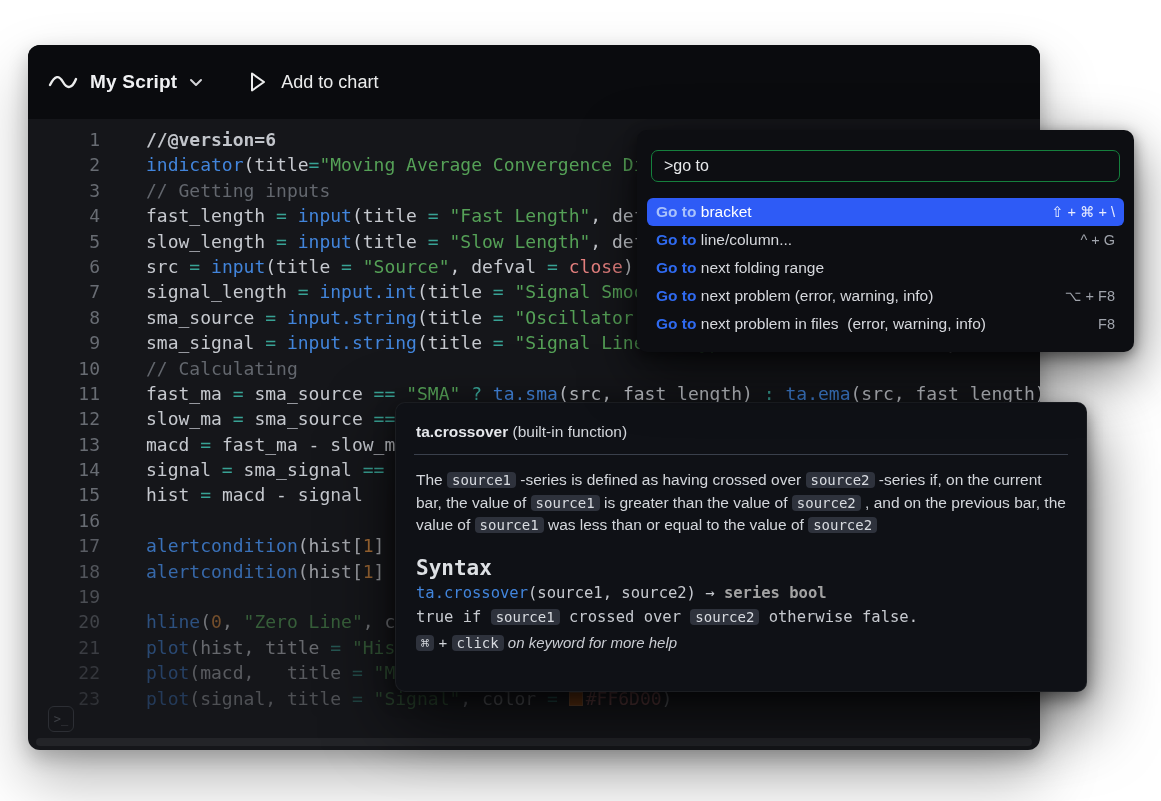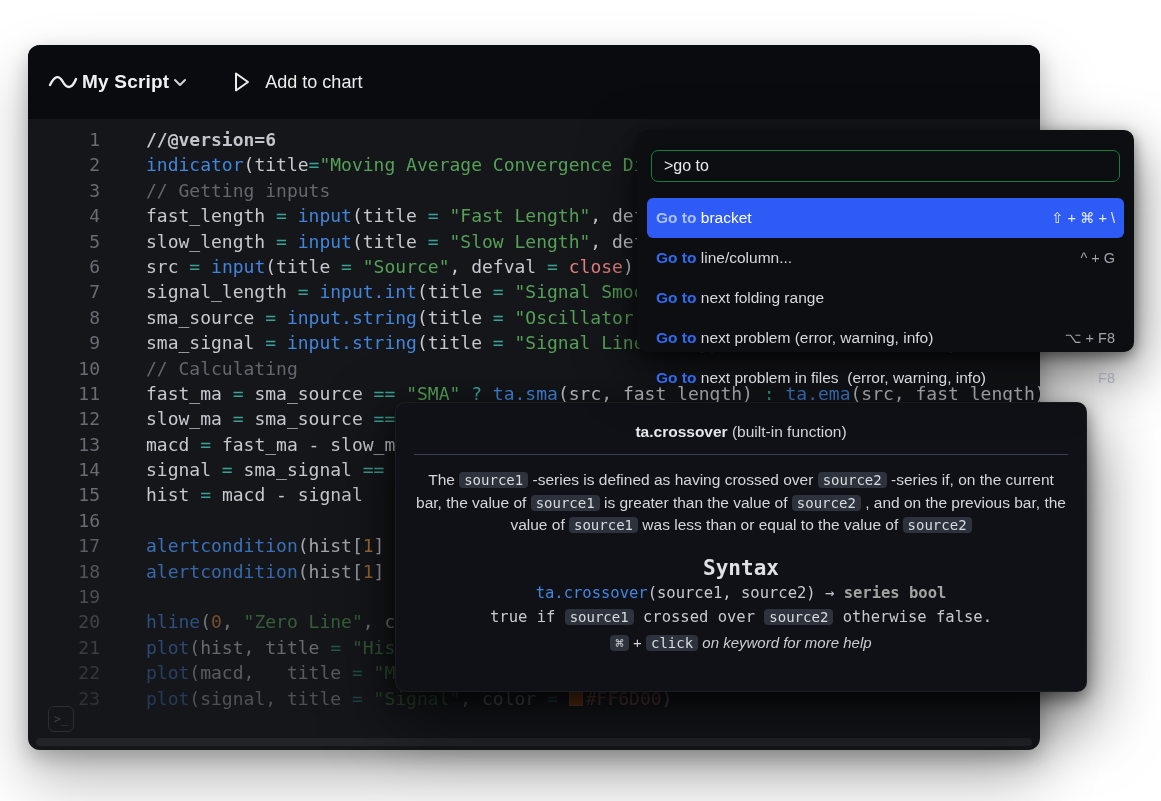--- a/index.html
+++ b/index.html
@@ -5,21 +5,21 @@
   * { margin:0; padding:0; box-sizing:border-box; }
   html,body { width:1161px; height:801px; background:#ffffff; overflow:hidden; position:relative;
               font-family:"Liberation Sans", sans-serif; }
 
   
   .window { position:absolute; left:28px; top:45px; width:1012px; height:705px;
             background:#15161a; border-radius:12px;
             box-shadow:0 30px 60px rgba(0,0,0,.28), 0 8px 20px rgba(0,0,0,.22); }
   .header { position:absolute; left:0; top:0; right:0; height:74px; background:#0a0b0e;
             border-radius:12px 12px 0 0; display:flex; align-items:center; padding:0 20px; }
-  .script-btn { display:flex; align-items:center; gap:4px; cursor:pointer; }
+  .script-btn { display:flex; align-items:center; gap:12px; cursor:pointer; }
   .script-title { color:#f0f1f3; font-size:19px; font-weight:bold; letter-spacing:.2px; }
   .hdr-icon { display:inline-flex; align-items:center; }
   .add-chart-btn { display:flex; align-items:center; gap:14px; margin-left:46px; cursor:pointer; }
   .add-chart-label { color:#eceded; font-size:18px; }
 
   
   .editor { position:absolute; left:0; top:74px; right:0; bottom:30px; padding-top:8px;
             font-family:"DejaVu Sans Mono","Liberation Mono",monospace; font-size:18px; overflow:hidden; }
   .code-row { display:flex; height:25.4px; line-height:25.4px; white-space:pre; }
   .ln { width:72px; text-align:right; color:#686c73; flex:0 0 72px; }
@@ -44,35 +44,35 @@
              border-radius:4px; cursor:pointer; }
 
   
   .palette { position:absolute; left:637px; top:130px; width:497px; height:222px; background:#0d0e12;
              border-radius:10px; box-shadow:0 20px 55px rgba(0,0,0,.6), 0 4px 14px rgba(0,0,0,.45);
              z-index:30; }
   .palette-input { position:absolute; left:14px; right:14px; top:20px; height:32px; background:transparent;
                    border:1px solid #15803d; border-radius:7px; color:#e6e8ea; font-size:16px;
                    padding:0 12px; outline:none; font-family:"Liberation Sans",sans-serif; }
   .palette-items { position:absolute; left:0; right:0; top:68px; }
-  .palette-item { height:40px; margin:0 10px; padding:0 9px; border-radius:6px; display:flex;
+  .palette-item { height:28px; margin:0 10px; padding:0 9px; border-radius:6px; display:flex;
                   align-items:center; font-size:15.5px; cursor:pointer; }
   .palette-item.selected { background:#2e5bf6; }
   .pi-prefix { font-weight:bold; color:#2f6af0; white-space:pre; }
   .palette-item.selected .pi-prefix { color:#a9c2fb; }
   .pi-rest { color:#d6d8dd; white-space:pre; }
   .palette-item.selected .pi-rest { color:#ffffff; }
   .pi-shortcut { margin-left:auto; color:#9fa3ab; font-size:14.5px; white-space:pre; }
   .palette-item.selected .pi-shortcut { color:#e7ecff; }
 
   
   .tooltip { position:absolute; left:395px; top:402px; width:692px; height:290px; background:#0f1116;
              border-radius:10px; border:1px solid rgba(255,255,255,.05);
              box-shadow:0 26px 70px rgba(0,0,0,.65), 0 6px 18px rgba(0,0,0,.5);
-             z-index:20; padding:14px 20px 16px 20px; color:#d3d6db;text-align:center; }
+             z-index:20; padding:14px 20px 16px 20px; color:#d3d6db; }
   .tt-title { font-size:15.5px; margin-top:6px; }
   .tt-title b { color:#e4e6ea; }
   .tt-divider { height:1px; background:#3a404c; margin:13px -2px 14px -2px; }
   .tt-desc { font-size:15.5px; line-height:21.5px; max-width:650px; }
   .chip { background:#2e323c; color:#d9dce1; border-radius:4px; padding:0px 5px;
           font-family:"DejaVu Sans Mono","Liberation Mono",monospace; font-size:14px; }
   .tt-section { font-family:"DejaVu Sans Mono","Liberation Mono",monospace; font-weight:bold;
                 font-size:21px; margin-top:19px; color:#dde0e4; }
   .tt-code { font-family:"DejaVu Sans Mono","Liberation Mono",monospace; font-size:15.5px;
              margin-top:3px; line-height:21px; color:#c6c9cf; }

